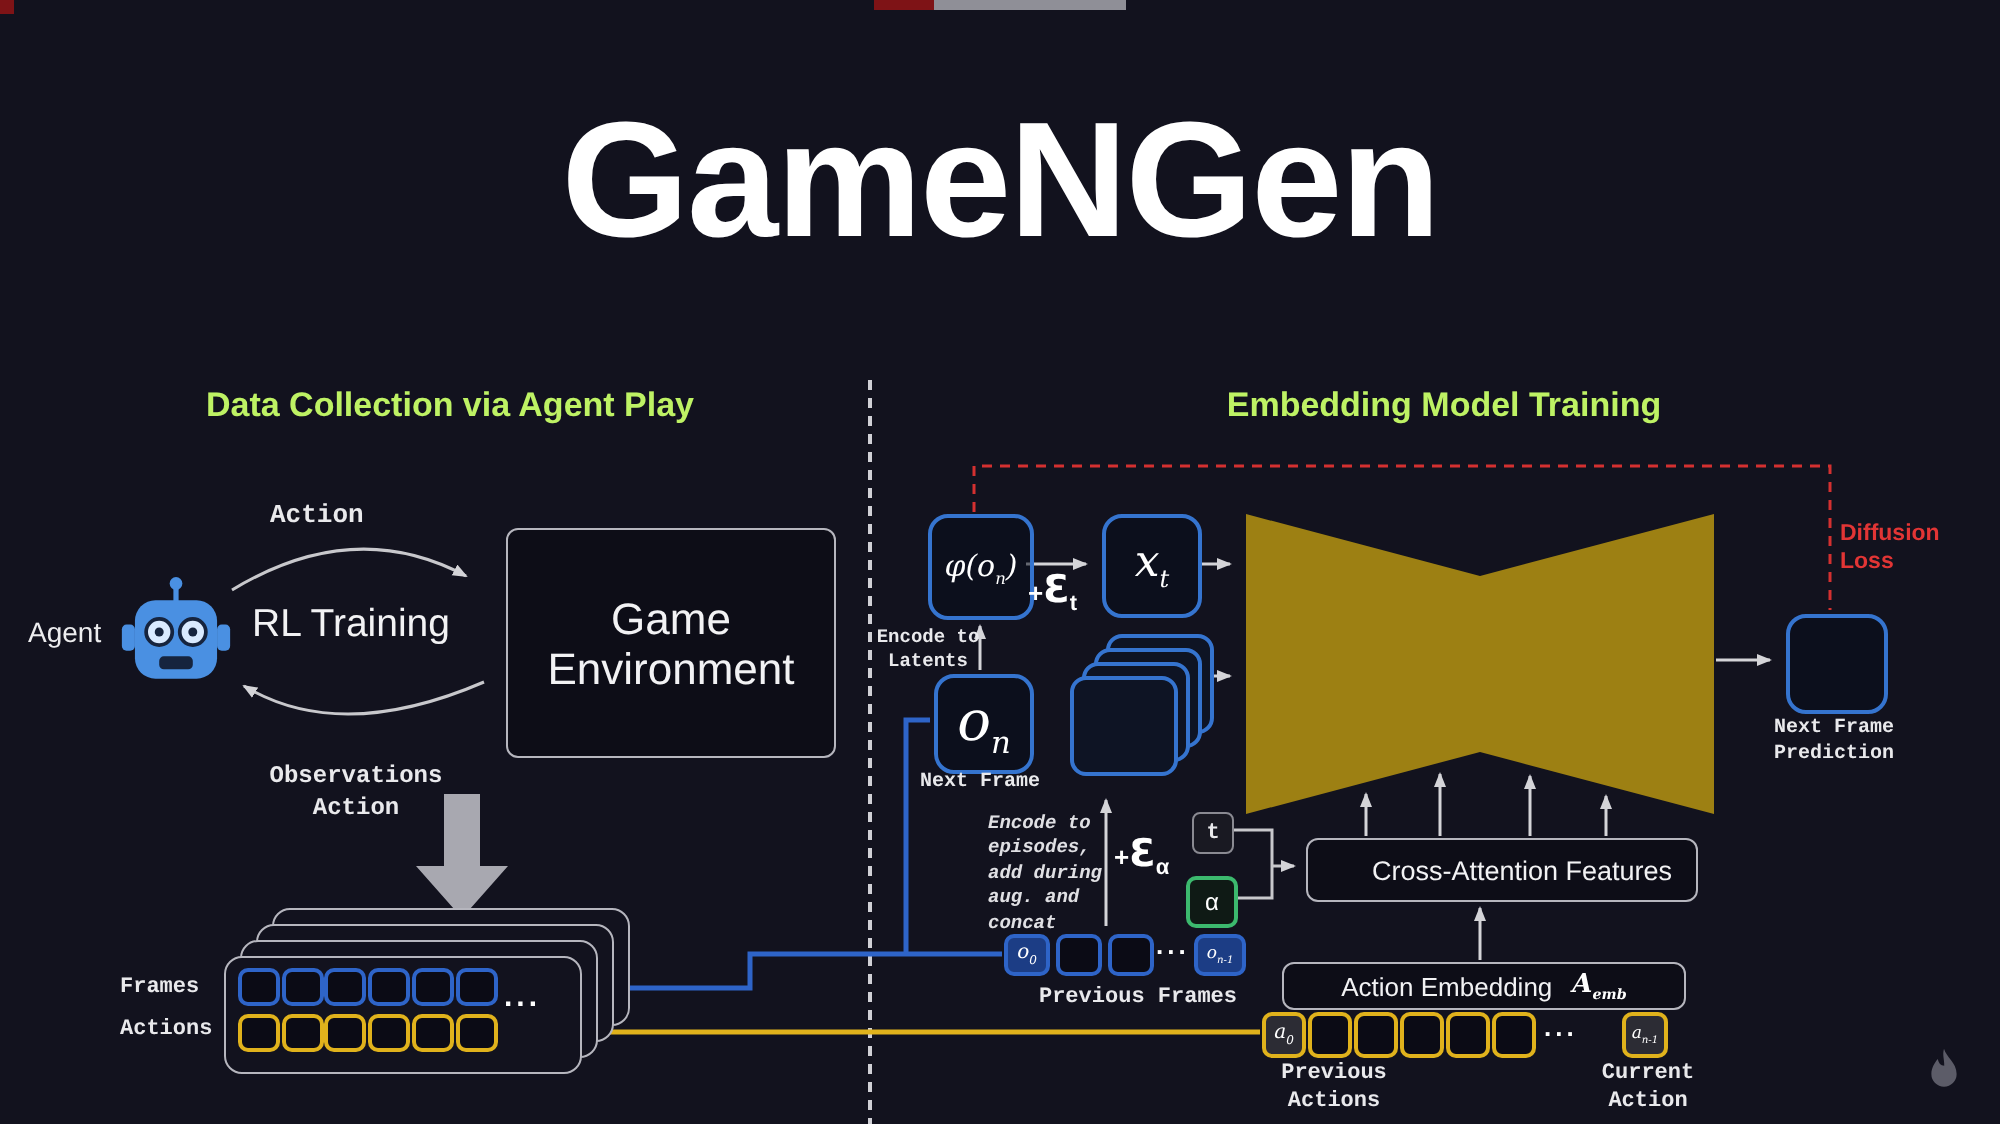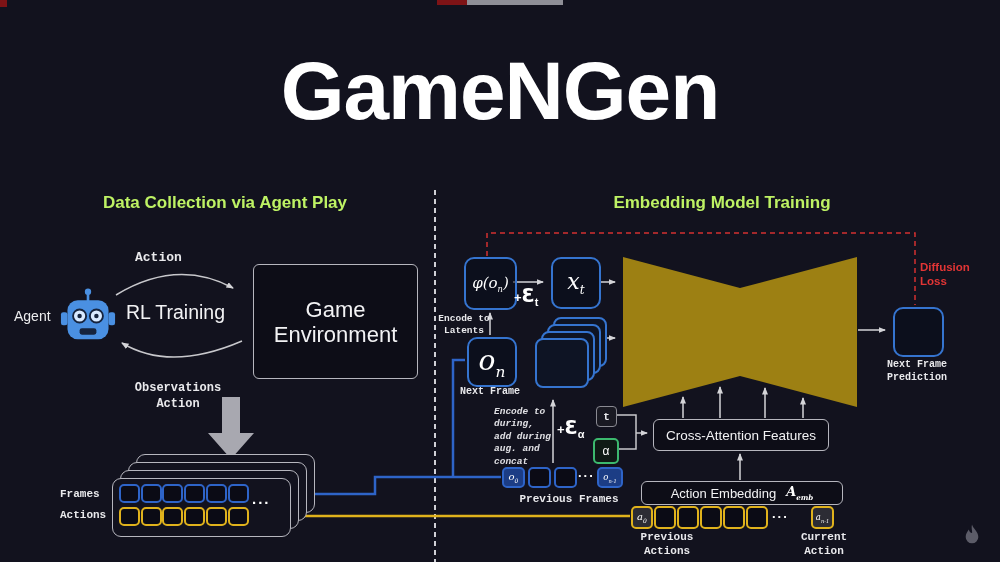--- a/index.html
+++ b/index.html
@@ -178,38 +178,38 @@
   </div>
 
   <div class="abs bluebox" style="left:893px;top:307px;width:47px;height:46px;"></div>
   <div class="abs mono ctr" style="left:874px;top:358px;width:86px;font-size:10px;line-height:13px;">
     <div>Next Frame</div>
     <div>Prediction</div>
   </div>
 
   <div class="abs mono" style="left:494px;top:406px;width:60px;font-size:9.5px;line-height:12.4px;font-style:italic;color:#e0e0e4;">
     <div>Encode to</div>
-    <div>during,</div>
+    <div>episodes,</div>
     <div>add during</div>
     <div>aug. and</div>
     <div>concat</div>
   </div>
 
   <div class="abs" style="left:557px;top:416px;">
     <span class="eps-plus">+</span><span class="eps-big">Ɛ</span><span class="eps-sub">α</span>
   </div>
 
   <div class="abs" style="left:596px;top:406px;width:19px;height:19px;border:1.5px solid #8a8a92;border-radius:4px;background:#191922;display:flex;align-items:center;justify-content:center;">
     <span class="mono" style="font-size:11px;">t</span>
   </div>
   <div class="abs" style="left:593px;top:438px;width:22px;height:22px;border:2px solid #3cb96e;border-radius:5px;background:#0f1a15;display:flex;align-items:center;justify-content:center;">
     <span style="font-size:12px;color:#fff;">α</span>
   </div>
 
-  <div class="abs graybox" style="left:653px;top:419px;width:174px;height:30px;">
+  <div class="abs graybox" style="left:653px;top:419px;width:174px;height:30px;padding-left:20px;">
     <span style="font-size:13.5px;color:#f2f2f4;">Cross-Attention Features</span>
   </div>
 
   <div class="abs graybox" style="left:641px;top:481px;width:200px;height:22px;gap:10px;align-items:center;">
     <span style="font-size:13px;color:#f2f2f4;">Action Embedding</span>
     <span class="math" style="font-size:13px;font-weight:bold;"><span>A</span><sub>emb</sub></span>
   </div>
 
   <div class="abs cell blue" style="left:502px;top:467px;width:19px;height:17px;background:#1c3d85;display:flex;align-items:center;justify-content:center;">
     <span class="cellLabel" style="font-size:10px;"><span>o</span><sub>0</sub></span>

